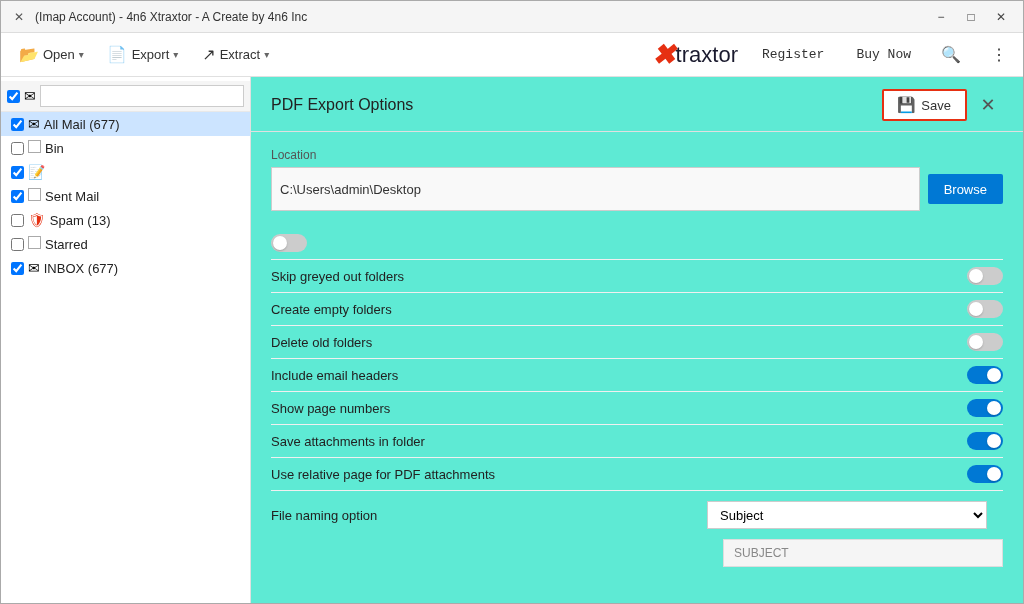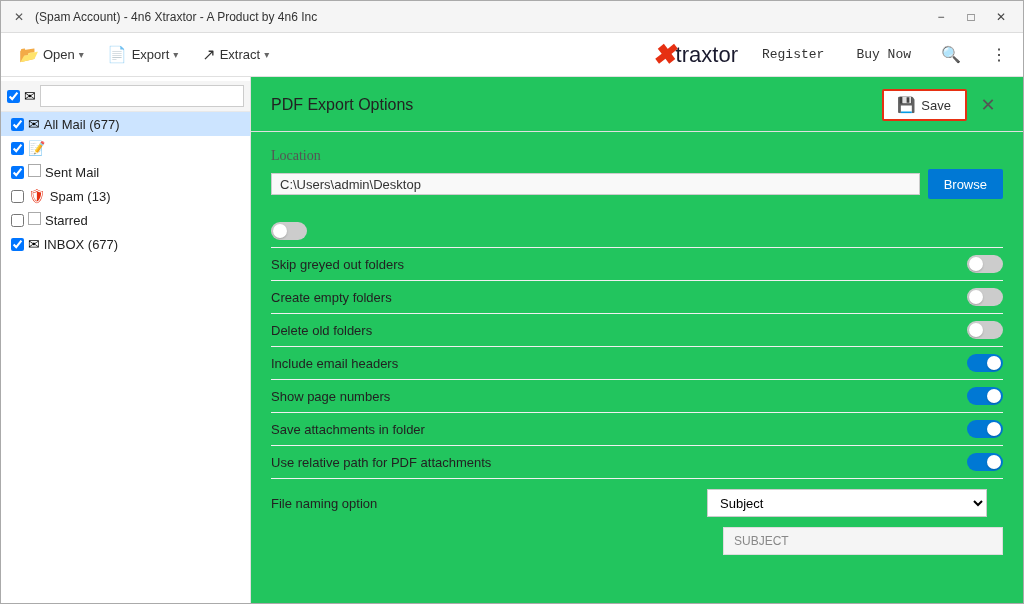--- a/index.html
+++ b/index.html
@@ -185,21 +185,21 @@
     .folder-name { font-size: 13px; color: #222; flex: 1; }
     
     .right-panel {
       flex: 1;
       background: #f8f8f8;
       overflow-y: auto;
       position: relative;
     }
     
     .options-panel {
-      background: #22c55e;
+      background: #5eead4;
       margin: 0;
       padding: 0;
       height: 100%;
       display: flex;
       flex-direction: column;
     }
     .options-header {
       display: flex;
       align-items: center;
       justify-content: space-between;
@@ -239,29 +239,29 @@
       display: flex;
       align-items: center;
       justify-content: center;
     }
     .options-body {
       padding: 16px 20px;
       flex: 1;
       overflow-y: auto;
     }
     .location-section { margin-bottom: 16px; }
-    .location-label { font-size: 14px; color: #555; margin-bottom: 5px; font-family: Liberation Serif, serif; }
+    .location-label { font-size: 12px; color: #555; margin-bottom: 5px; }
     .location-row {
       display: flex;
       gap: 8px;
       align-items: center;
     }
     .location-input {
       flex: 1;
-      height: 22px;
+      height: 44px;
       border: 1px solid #ccc;
       padding: 0 8px;
       font-size: 13px;
       background: #f9f9f9;
       color: #333;
     }
     .browse-btn {
       padding: 5px 16px;
       background: #0078d4;
       color: #fff;
@@ -339,21 +339,21 @@
     ::-webkit-scrollbar-track { background: #f5f5f5; }
   </style>
 </head>
 <body>
 
 <div class="window">
 
   <div class="title-bar">
     <div class="title-bar-left">
       <span class="title-bar-close-x">✕</span>
-      <span class="title-bar-title">(Spam Account) - 4n6 Xtraxtor - A Product by 4n6 Inc</span>
+      <span class="title-bar-title">(Imap Account) - 4n6 Xtraxtor - A Create by 4n6 Inc</span>
     </div>
     <div class="title-bar-controls">
       <button class="tb-btn">−</button>
       <button class="tb-btn">□</button>
       <button class="tb-btn close">✕</button>
     </div>
   </div>
 
   <div class="toolbar">
     <button class="toolbar-btn">
@@ -393,20 +393,25 @@
         <input type="text" class="sidebar-search" value="" style="">
       </div>
 
       <div id="folder-list">
           <div class="folder-item selected">
             <input type="checkbox" checked="" style="">
             <span class="folder-icon">✉</span>
             <span class="folder-name">All Mail (677)</span>
           </div>
           <div class="folder-item">
+            <input type="checkbox" style="">
+            <span class="folder-icon"><span style="border:1px solid #aaa;width:13px;height:13px;display:inline-block;"></span></span>
+            <span class="folder-name">Bin</span>
+          </div>
+          <div class="folder-item">
             <input type="checkbox" checked="" style="">
             <span class="folder-icon">📝</span>
           </div>
           <div class="folder-item">
             <input type="checkbox" checked="" style="">
             <span class="folder-icon"><span style="border:1px solid #aaa;width:13px;height:13px;display:inline-block;"></span></span>
             <span class="folder-name">Sent Mail</span>
           </div>
           <div class="folder-item">
             <input type="checkbox" style="">
@@ -486,21 +491,21 @@
                   <div class="toggle-thumb"></div>
                 </div>
               </div>
               <div class="toggle-row">
                 <span class="toggle-label">Save attachments in folder</span>
                 <div class="toggle-track on">
                   <div class="toggle-thumb"></div>
                 </div>
               </div>
               <div class="toggle-row">
-                <span class="toggle-label">Use relative path for PDF attachments</span>
+                <span class="toggle-label">Use relative page for PDF attachments</span>
                 <div class="toggle-track on">
                   <div class="toggle-thumb"></div>
                 </div>
               </div>
             </div>
 
           <div class="naming-row">
             <span class="naming-label">File naming option</span>
             <select class="naming-select" id="naming-select"><option value="Subject">Subject</option><option value="Date">Date</option><option value="From">From</option><option value="To">To</option></select>
           </div>

